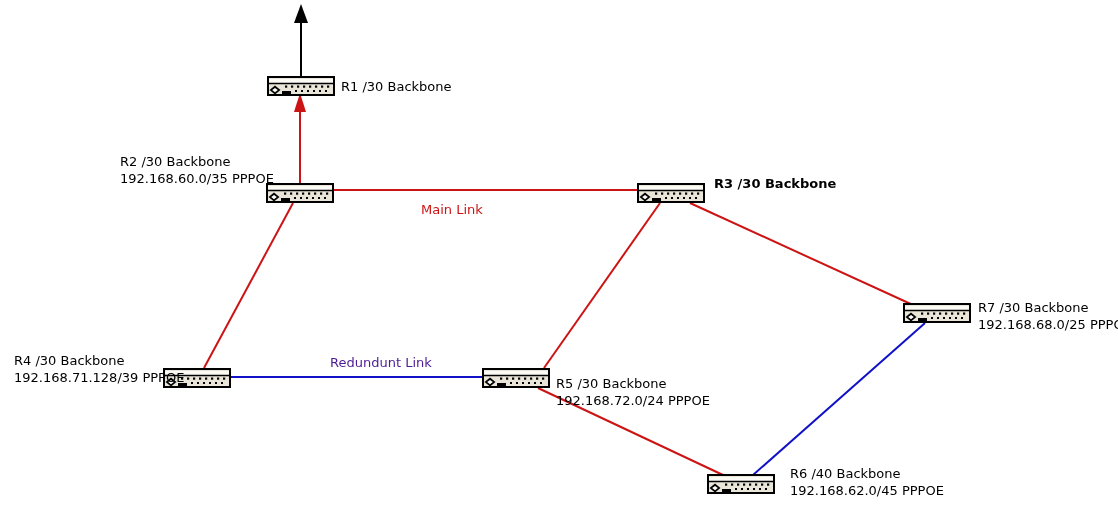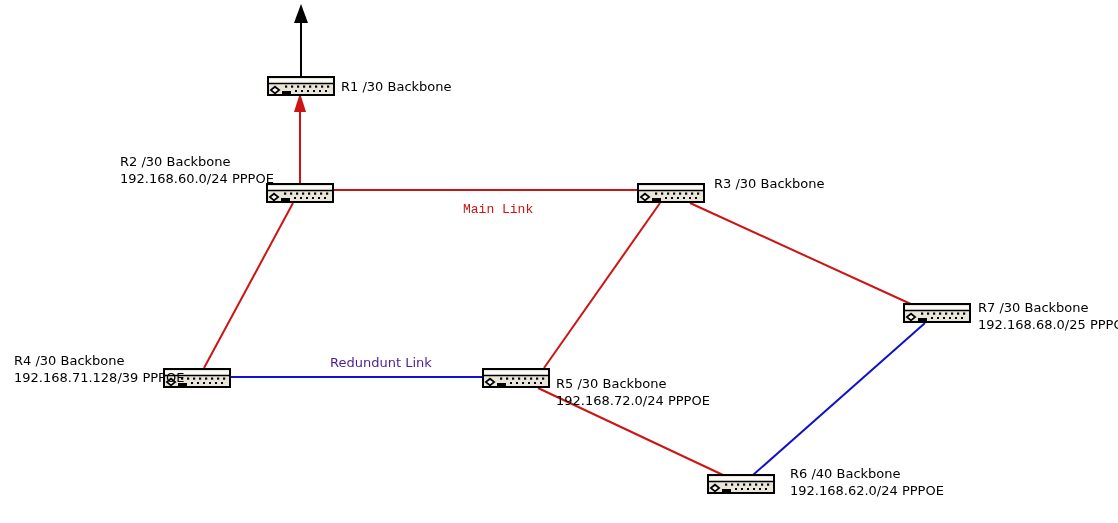--- a/index.html
+++ b/index.html
@@ -96,44 +96,44 @@
     <use href="#routerIcon" xlink:href="#routerIcon" x="707" y="474"></use>
     <use href="#routerIcon" xlink:href="#routerIcon" x="903" y="303"></use>
   </svg>
 
   <div class="node-label" style="left:341px; top:79px;">
     <div>R1 /30 Backbone</div>
   </div>
 
   <div class="node-label" style="left:120px; top:154px;">
     <div>R2 /30 Backbone</div>
-    <div>192.168.60.0/24 PPPOE</div>
+    <div>192.168.60.0/35 PPPOE</div>
   </div>
 
-  <div class="node-label" style="left:714px; top:176px;">
+  <div class="node-label" style="left:714px; top:176px;font-weight:bold;">
     <div>R3 /30 Backbone</div>
   </div>
 
   <div class="node-label" style="left:14px; top:353px;">
     <div>R4 /30 Backbone</div>
     <div>192.168.71.128/39 PPPOE</div>
   </div>
 
   <div class="node-label" style="left:556px; top:376px;">
     <div>R5 /30 Backbone</div>
     <div>192.168.72.0/24 PPPOE</div>
   </div>
 
   <div class="node-label" style="left:790px; top:466px;">
     <div>R6 /40 Backbone</div>
-    <div>192.168.62.0/24 PPPOE</div>
+    <div>192.168.62.0/45 PPPOE</div>
   </div>
 
   <div class="node-label" style="left:978px; top:300px;">
     <div>R7 /30 Backbone</div>
     <div>192.168.68.0/25 PPPOE</div>
   </div>
 
-  <div class="link-label" id="main-link-label" style="left:463px; top:202px;font-family:Liberation Mono, monospace;">Main Link</div>
+  <div class="link-label" id="main-link-label" style="left:421px; top:202px;">Main Link</div>
 
   <div class="link-label" id="redundant-link-label" style="left:330px; top:355px;">Redundunt Link</div>
 
 </div>
 
 </body></html>

